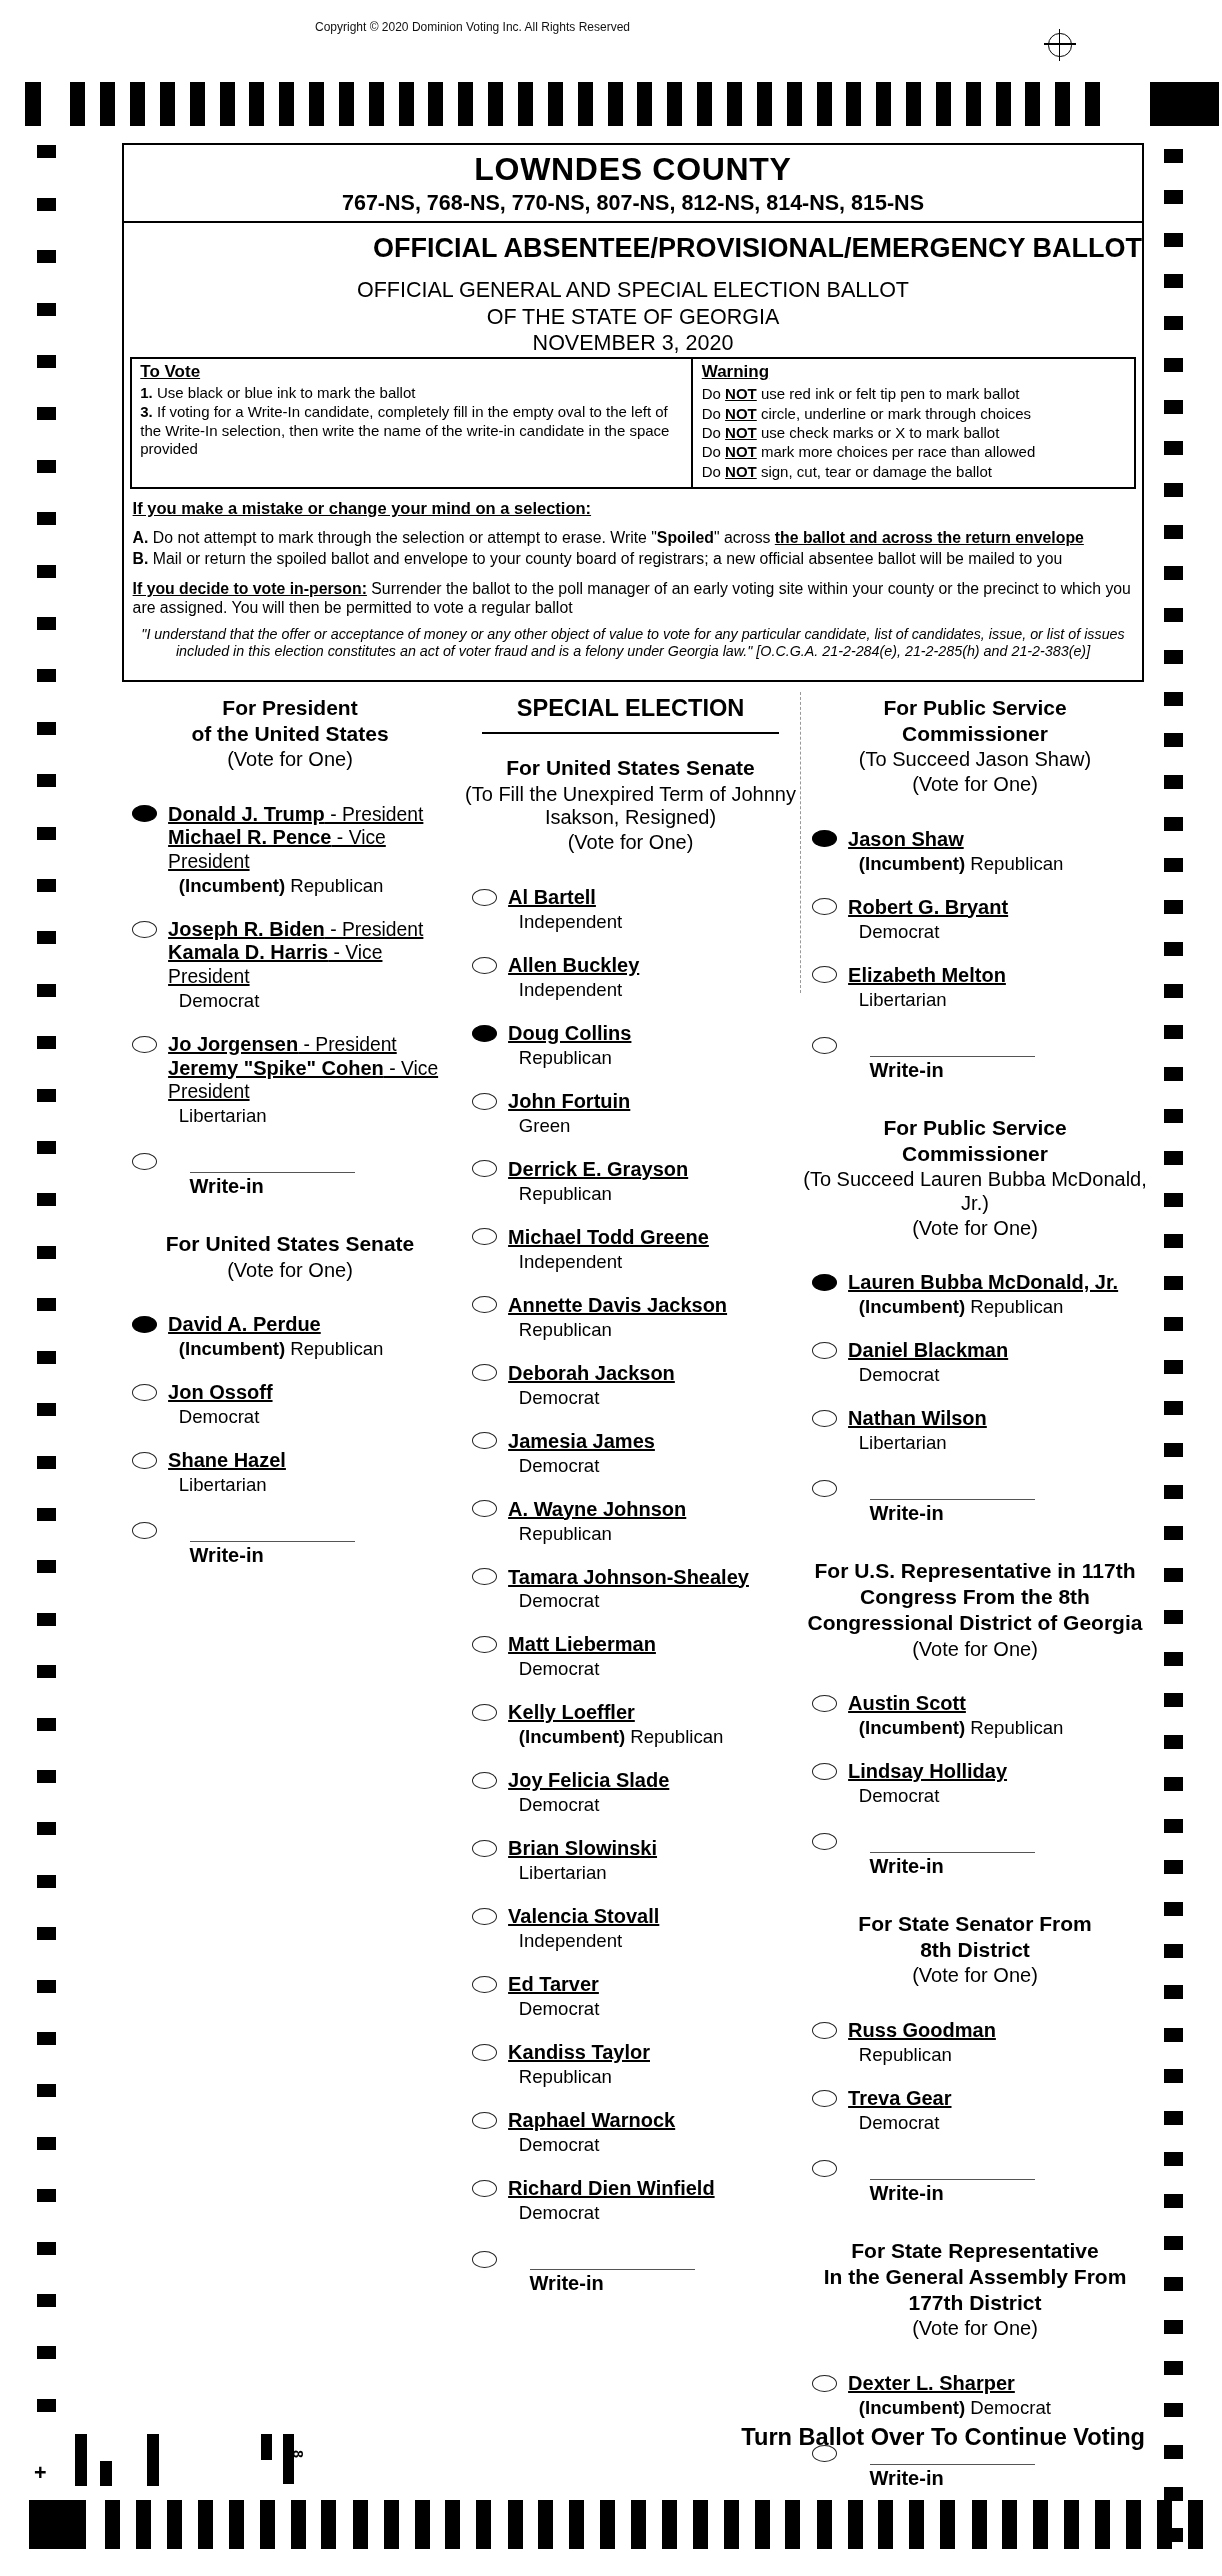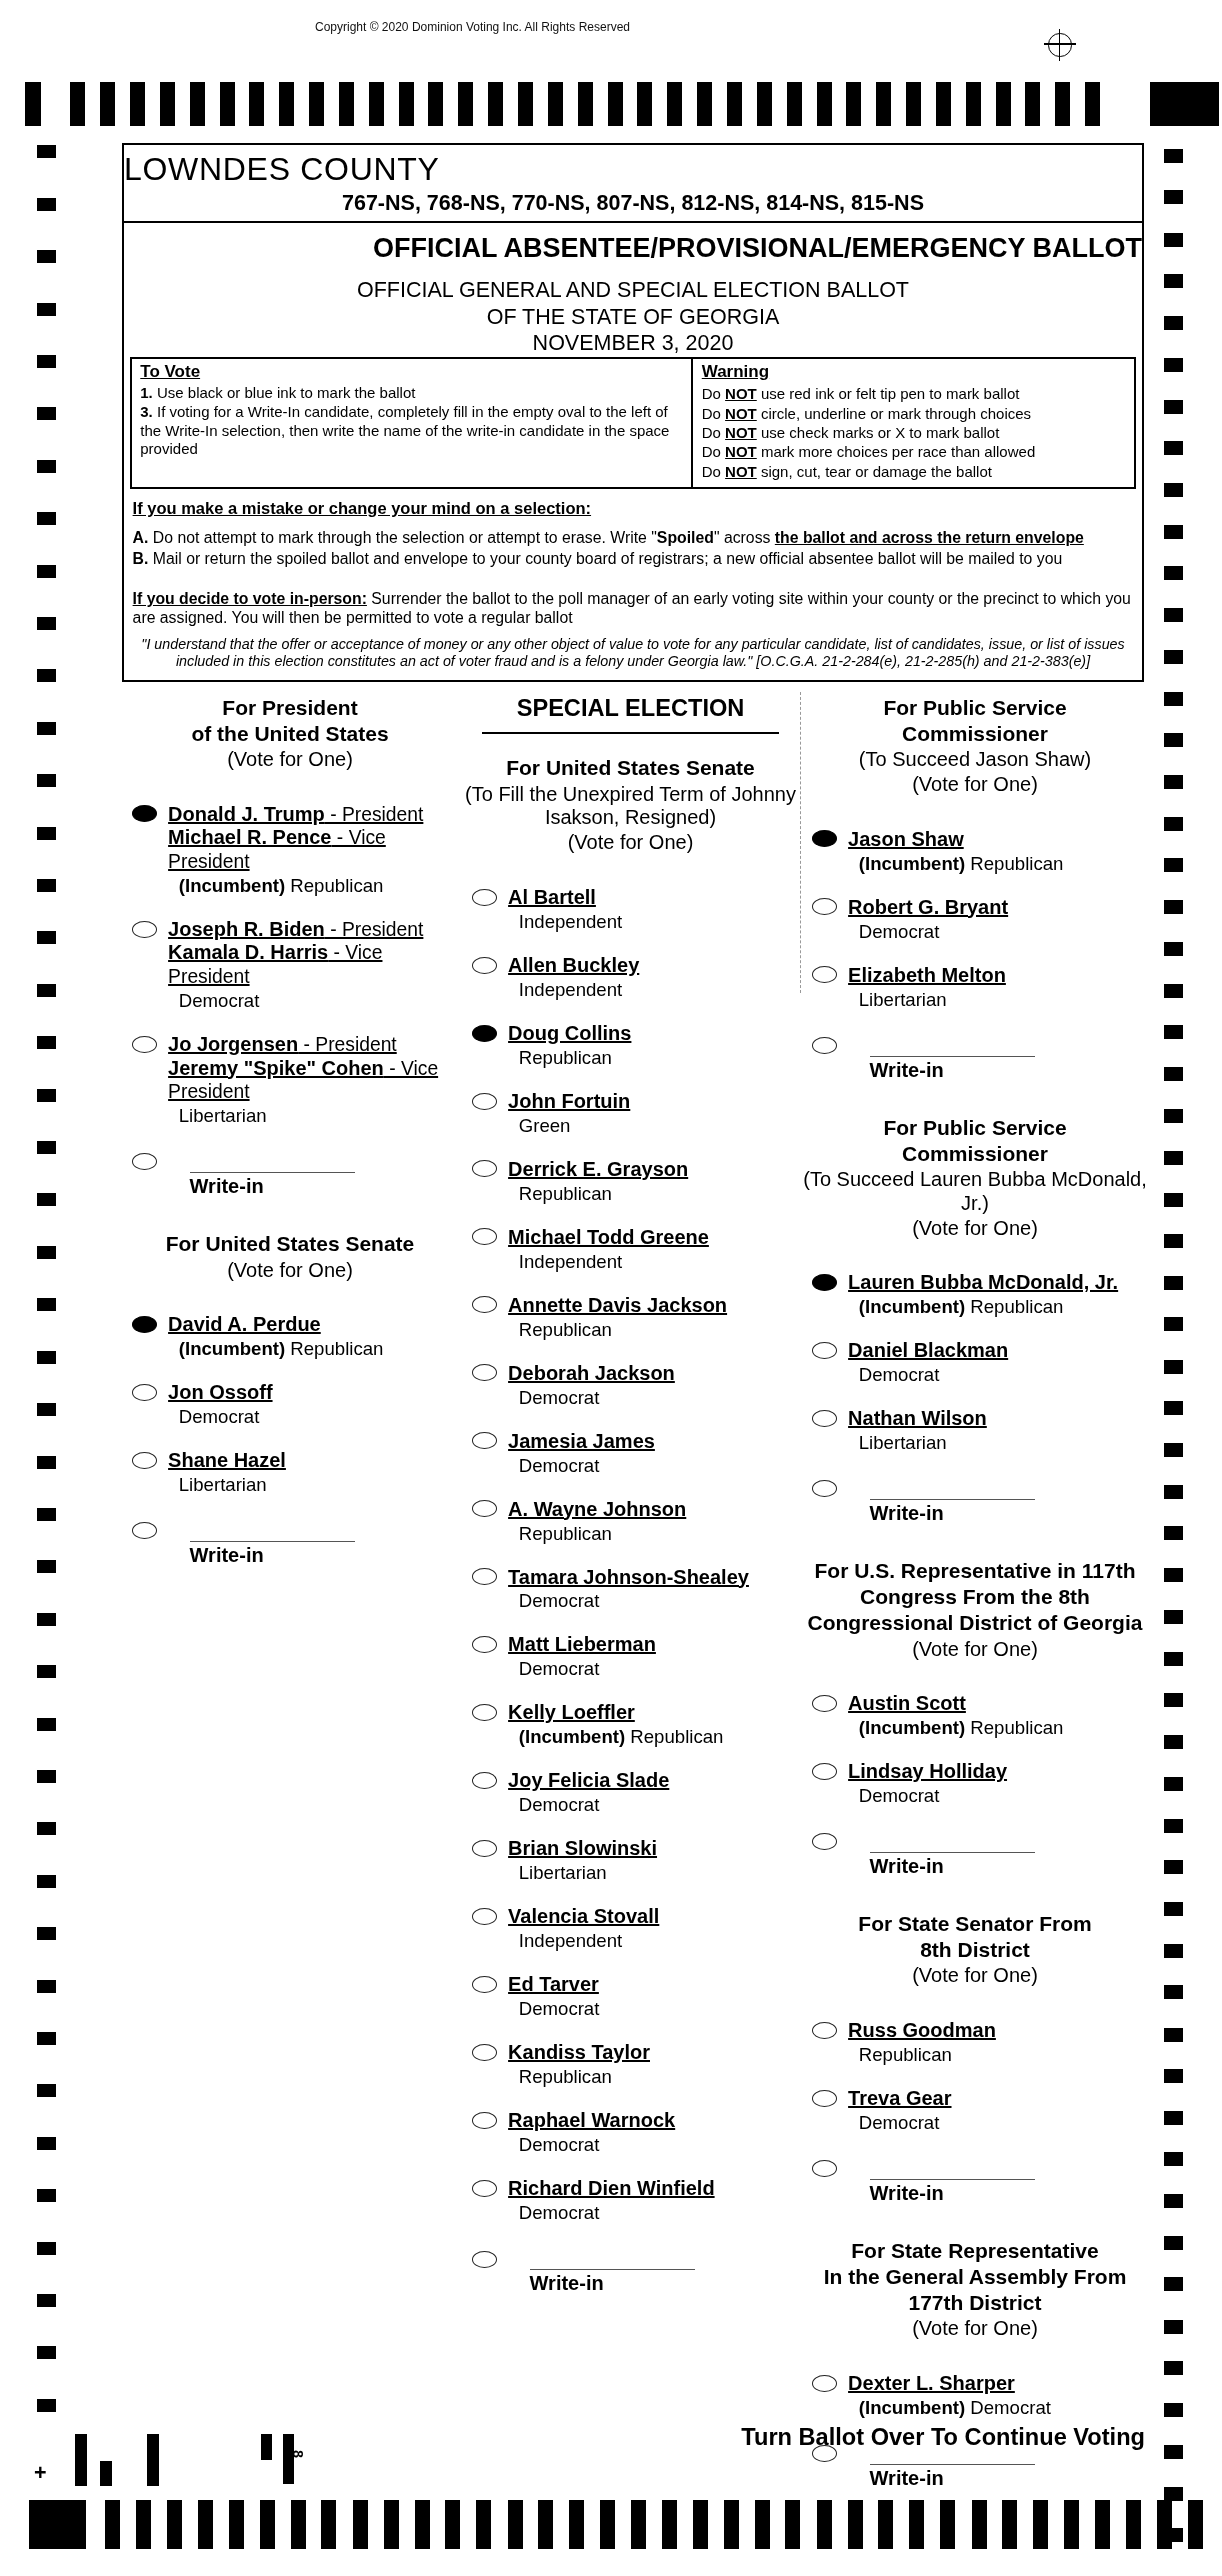--- a/index.html
+++ b/index.html
@@ -19,35 +19,35 @@
                    border:1.4px solid #000;border-radius:50%;}
   .crosshair .hline{position:absolute;left:0;top:14.3px;width:31.5px;height:1.4px;background:#000;}
   .crosshair .vline{position:absolute;left:15px;top:0;width:1.4px;height:31.5px;background:#000;}
   .handwritten{position:absolute;left:889px;top:156px;font-family:"DejaVu Serif",serif;
                font-style:italic;font-size:37px;transform:rotate(-6deg);color:#000;}
 
   
   .header-box{position:absolute;left:122px;top:143px;width:1022px;height:539px;
               border:2.9px solid #000;box-sizing:border-box;background:#fff;}
   .county-box{border-bottom:2.9px solid #000;padding:5.7px 0 5.7px;}
-  .county{text-align:left;font-size:32px;font-weight:normal;letter-spacing:0.7px;}
+  .county{text-align:center;font-size:32px;font-weight:bold;letter-spacing:0.7px;}
   .precincts{text-align:center;font-size:21.5px;font-weight:bold;margin-top:2.9px;}
   .ballot-type{text-align:right;font-size:27px;font-weight:bold;margin-top:10px;}
   .election-lines{text-align:center;font-size:21.5px;font-weight:normal;margin-top:13px;line-height:26.5px;}
   .instructions-label{font-size:18px;font-weight:bold;margin:10px 0 2.9px 7.2px;}
   .instr-box{display:flex;border:2.1px solid #000;margin:0 5.7px;box-sizing:border-box;}
   .instr-left{width:56%;border-right:2.1px solid #000;padding:3.6px 8.6px 5.7px;box-sizing:border-box;}
   .instr-right{width:44%;padding:3.6px 8.6px 5.7px;box-sizing:border-box;}
   .instr-title{font-size:17px;font-weight:bold;text-decoration:underline;margin-bottom:2.1px;}
   .instr-item{font-size:15px;line-height:18.6px;}
   .warn-item{font-size:15px;line-height:19.3px;}
   .mistake{margin:10px 8.6px 0;font-size:15.8px;line-height:19.3px;}
   .mistake-heading{font-weight:bold;text-decoration:underline;font-size:16.5px;margin-bottom:10px;}
   .mistake-a,.mistake-b{margin-bottom:2.1px;}
-  .inperson{margin-top:20px;}
+  .inperson{margin-top:10px;}
   .fraud{margin:8.6px 4.3px 0;text-align:center;font-style:italic;font-size:14.3px;line-height:17px;}
 
   
   .col{position:absolute;top:689px;}
   .col-left{left:123px;width:334px;}
   .col-middle{left:463px;width:335px;}
   .col-right{left:803px;width:344px;}
   .col-separator{position:absolute;left:800px;top:692px;height:301px;border-left:1.4px dashed #999;}
 
   .banner{margin:5.7px 18.6px 0;padding-bottom:10px;border-bottom:2.1px solid #000;

